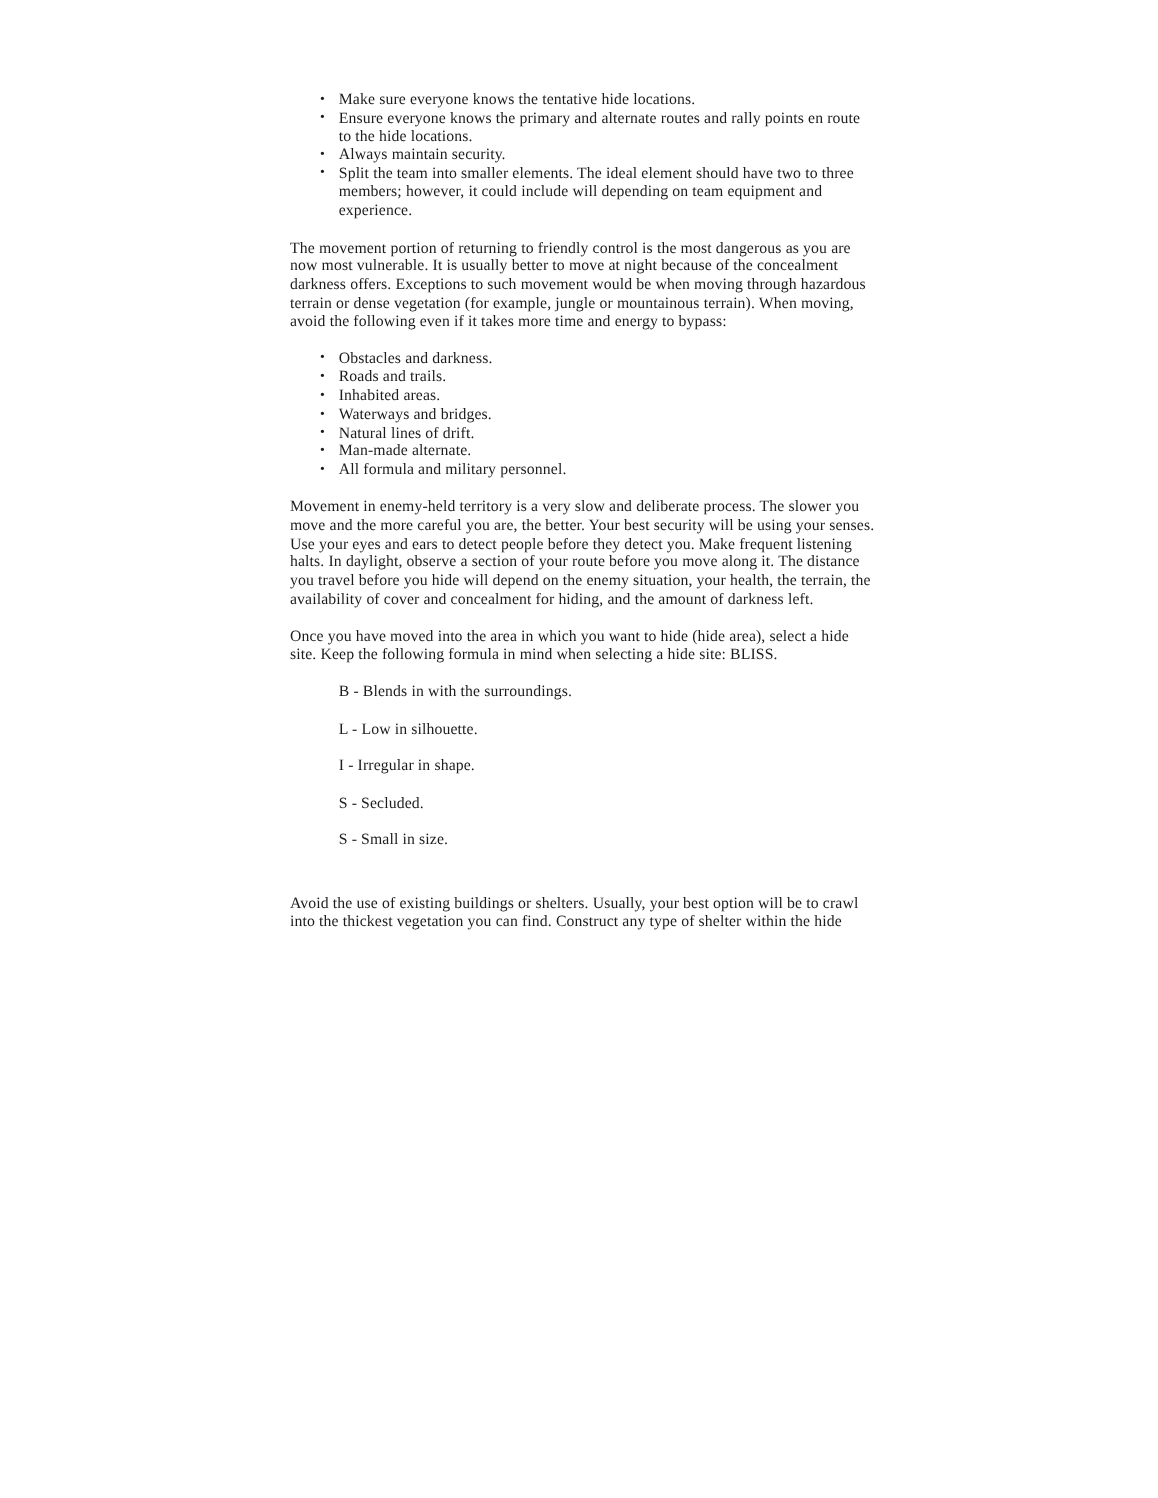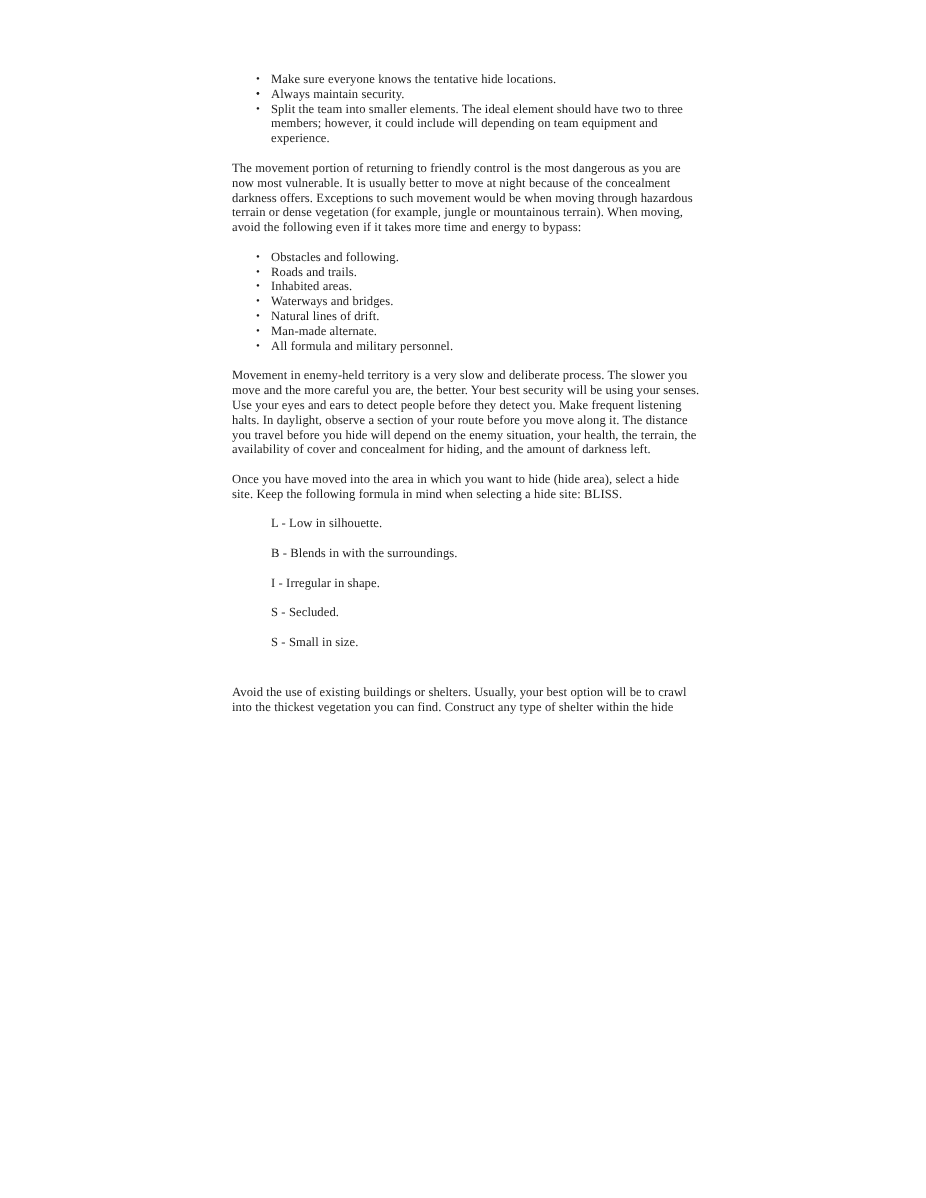--- a/index.html
+++ b/index.html
@@ -65,37 +65,38 @@
 <div class="page">
   <div class="content">
 
     <ul class="bullet-list">
       <li>
         <span class="bullet">•</span>
         <span>Make sure everyone knows the tentative hide locations.</span>
       </li>
       <li>
         <span class="bullet">•</span>
+        <span>Ensure everyone knows the primary and alternate routes and rally points en route to the hide locations.</span>
       </li>
       <li>
         <span class="bullet">•</span>
         <span>Always maintain security.</span>
       </li>
       <li>
         <span class="bullet">•</span>
         <span>Split the team into smaller elements. The ideal element should have two to three members; however, it could include will depending on team equipment and experience.</span>
       </li>
     </ul>
 
     <p class="para">The movement portion of returning to friendly control is the most dangerous as you are now most vulnerable. It is usually better to move at night because of the concealment darkness offers. Exceptions to such movement would be when moving through hazardous terrain or dense vegetation (for example, jungle or mountainous terrain). When moving, avoid the following even if it takes more time and energy to bypass:</p>
 
     <ul class="bullet-list">
       <li>
         <span class="bullet">•</span>
-        <span>Obstacles and following.</span>
+        <span>Obstacles and darkness.</span>
       </li>
       <li>
         <span class="bullet">•</span>
         <span>Roads and trails.</span>
       </li>
       <li>
         <span class="bullet">•</span>
         <span>Inhabited areas.</span>
       </li>
       <li>
@@ -114,22 +115,22 @@
         <span class="bullet">•</span>
         <span>All formula and military personnel.</span>
       </li>
     </ul>
 
     <p class="para">Movement in enemy-held territory is a very slow and deliberate process. The slower you move and the more careful you are, the better. Your best security will be using your senses. Use your eyes and ears to detect people before they detect you. Make frequent listening halts. In daylight, observe a section of your route before you move along it. The distance you travel before you hide will depend on the enemy situation, your health, the terrain, the availability of cover and concealment for hiding, and the amount of darkness left.</p>
 
     <p class="para">Once you have moved into the area in which you want to hide (hide area), select a hide site. Keep the following formula in mind when selecting a hide site: BLISS.</p>
 
     <ul class="bliss-list">
+      <li>B - Blends in with the surroundings.</li>
       <li>L - Low in silhouette.</li>
-      <li>B - Blends in with the surroundings.</li>
       <li>I - Irregular in shape.</li>
       <li>S - Secluded.</li>
       <li>S - Small in size.</li>
     </ul>
 
     <p class="para last">Avoid the use of existing buildings or shelters. Usually, your best option will be to crawl into the thickest vegetation you can find. Construct any type of shelter within the hide</p>
 
   </div>
 </div>
 

